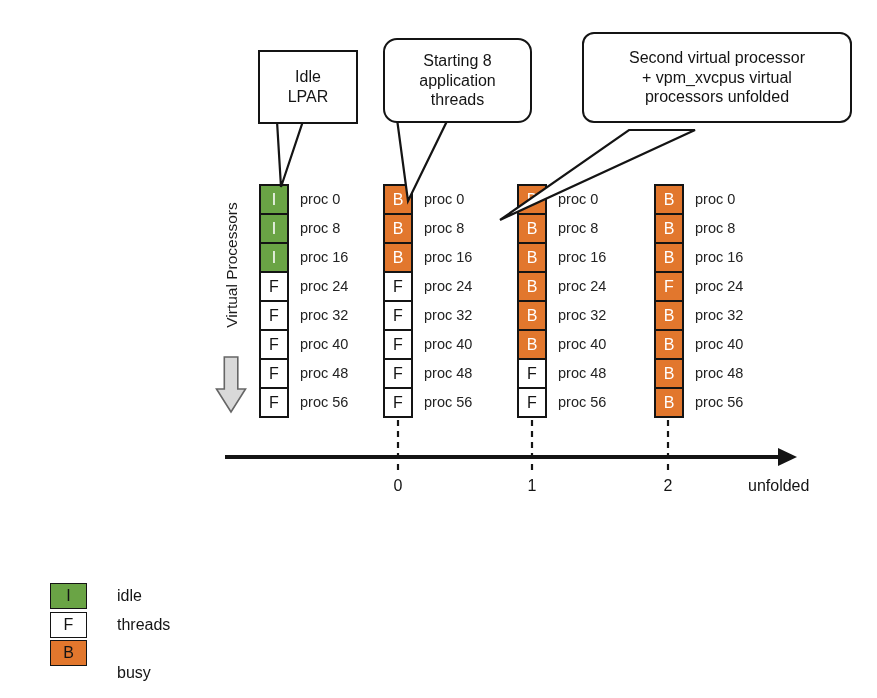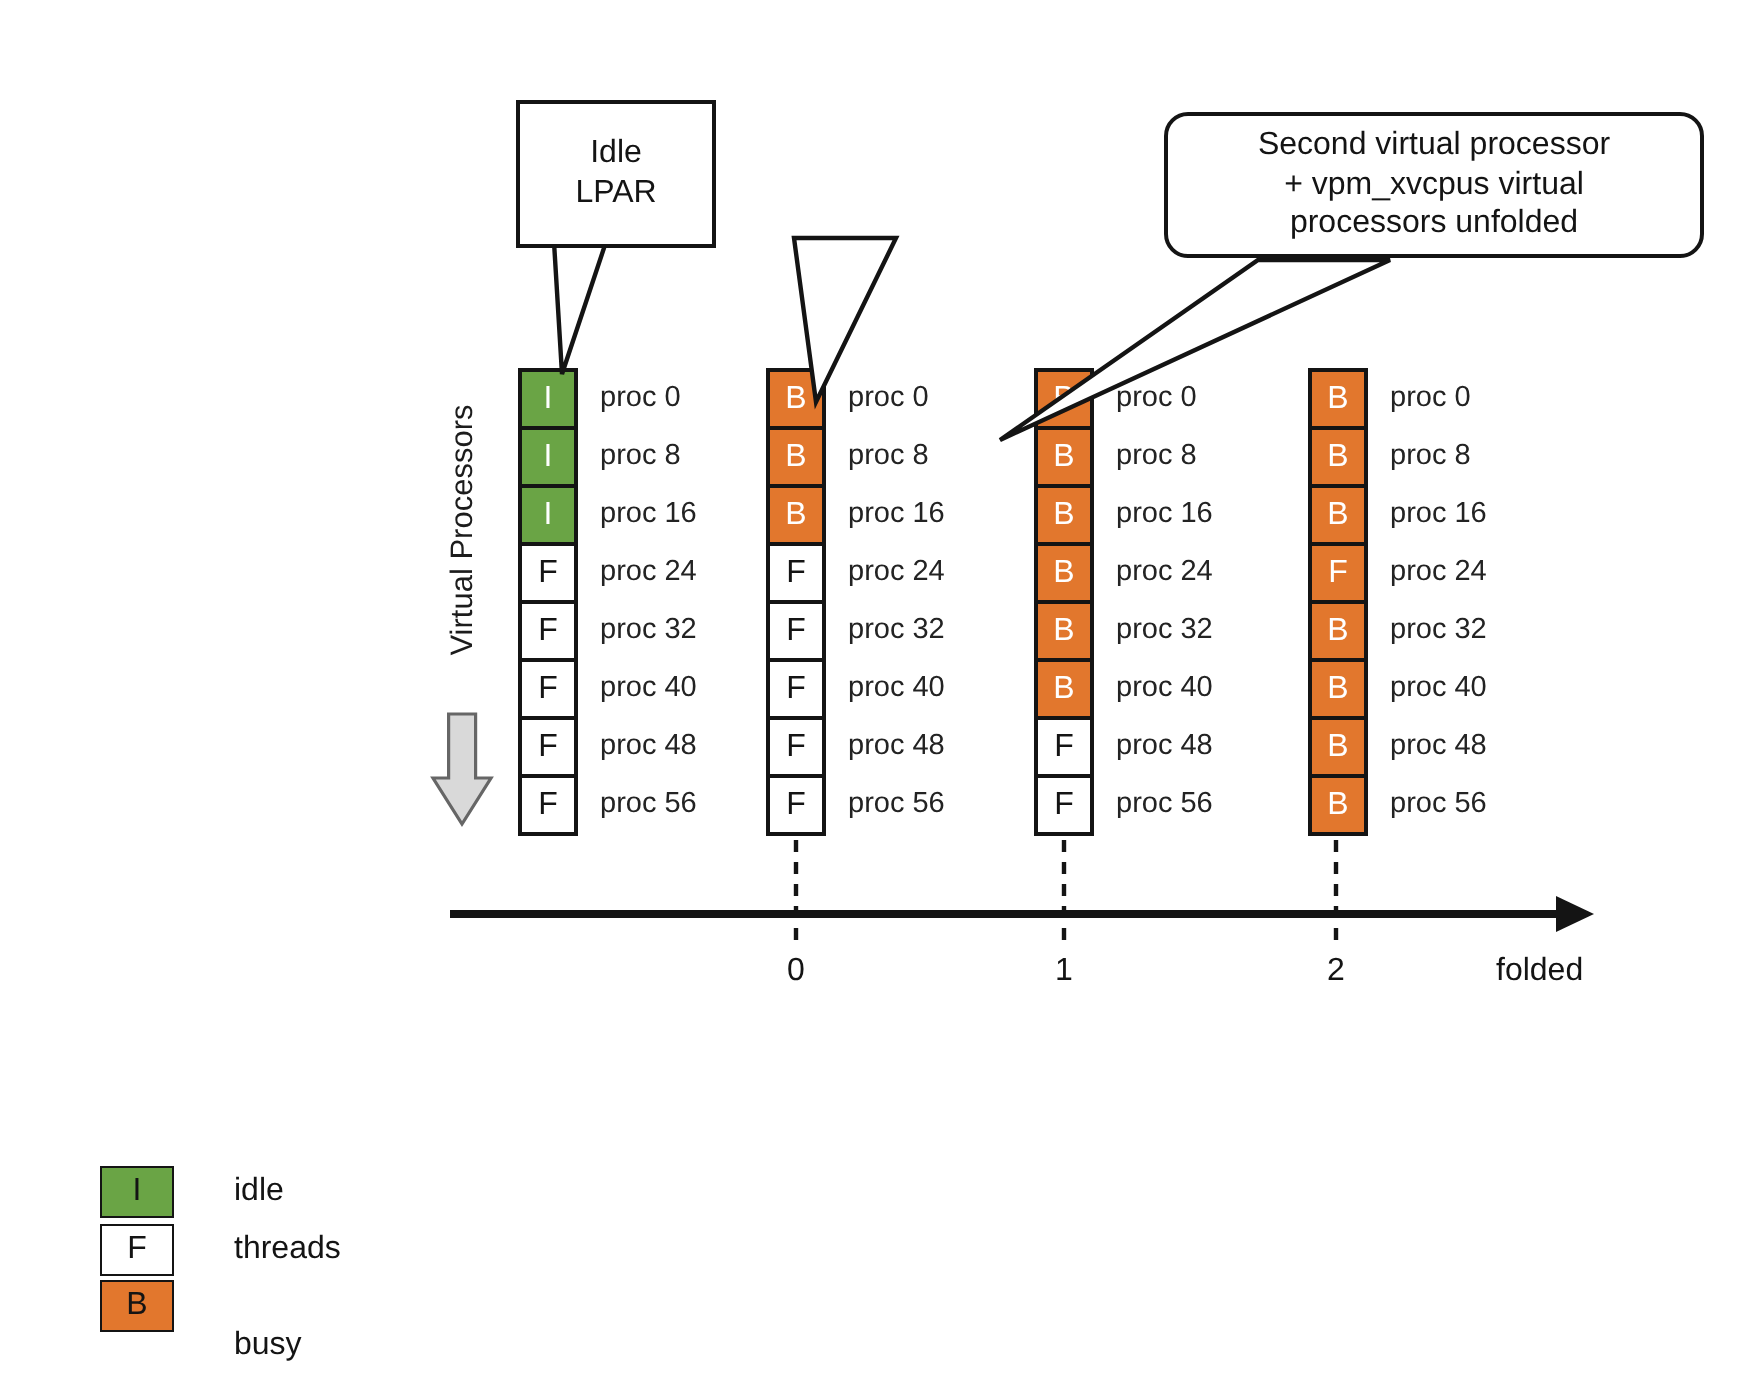--- a/index.html
+++ b/index.html
@@ -51,27 +51,30 @@
     <line x1="668" y1="420" x2="668" y2="473" stroke="#141414" stroke-width="2.2" stroke-dasharray="6 5"></line>
 
     <line x1="225" y1="457" x2="780" y2="457" stroke="#141414" stroke-width="4"></line>
     <polygon points="778,448 778,466 797,457" fill="#141414"></polygon>
 
     <path d="M224.3,357 L237.8,357 L237.8,389 L245.5,389 L231,412 L216.5,389 L224.3,389 Z" fill="#d9d9d9" stroke="#666666" stroke-width="1.6"></path>
   </svg>
 
   <div class="callout" style="left:258px; top:50px; width:100px; height:74px;">Idle
 LPAR</div>
-  <div class="callout rounded12" style="left:582px; top:56px; width:270px; height:73px;">Second virtual processor
+  <div class="callout rounded14" style="left:383px; top:38px; width:149px; height:85px;">Starting 8
+application
+threads</div>
+  <div class="callout rounded12" style="left:582px; top:32px; width:270px; height:91px;">Second virtual processor
 + vpm_xvcpus virtual
 processors unfolded</div>
 
   <div class="vp-label">Virtual Processors</div>
 
-  <div class="seconds-label">folded</div>
+  <div class="seconds-label">unfolded</div>
 
   <div id="generated">
       <div class="cell" style="left: 259px; top: 184px; background: rgb(106, 164, 69); color: rgb(255, 255, 255);">I</div>
       <div class="proc-label" style="left: 300px; top: 191px;">proc 0</div>
       <div class="cell" style="left: 259px; top: 213px; background: rgb(106, 164, 69); color: rgb(255, 255, 255);">I</div>
       <div class="proc-label" style="left: 300px; top: 220px;">proc 8</div>
       <div class="cell" style="left: 259px; top: 242px; background: rgb(106, 164, 69); color: rgb(255, 255, 255);">I</div>
       <div class="proc-label" style="left: 300px; top: 249px;">proc 16</div>
       <div class="cell" style="left: 259px; top: 271px; background: rgb(255, 255, 255); color: rgb(20, 20, 20);">F</div>
       <div class="proc-label" style="left: 300px; top: 278px;">proc 24</div>

